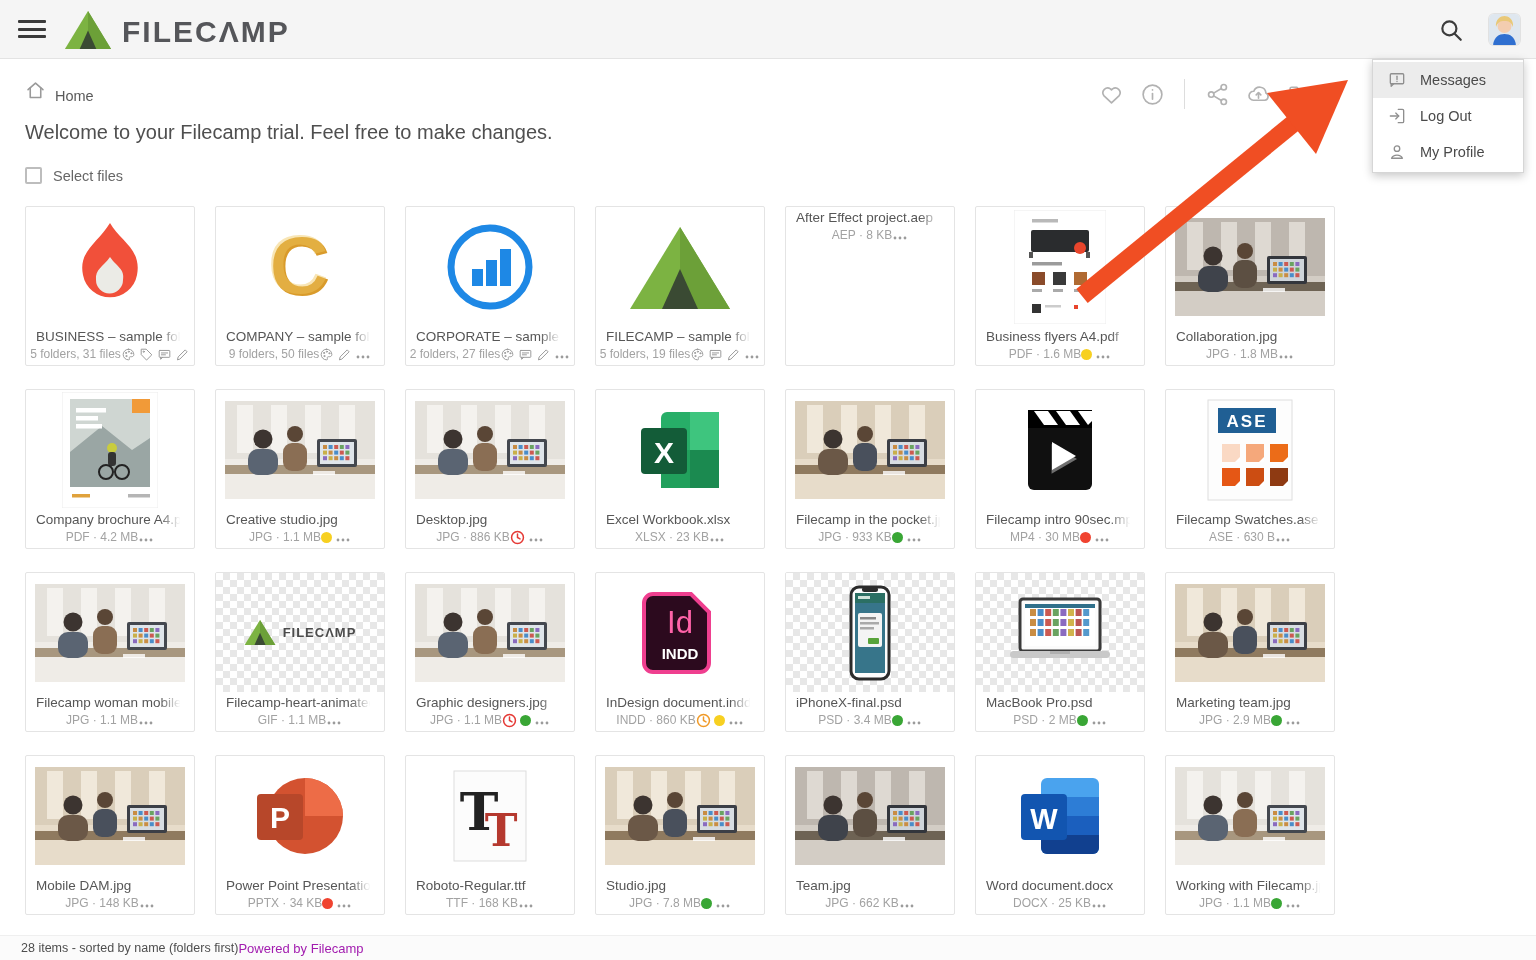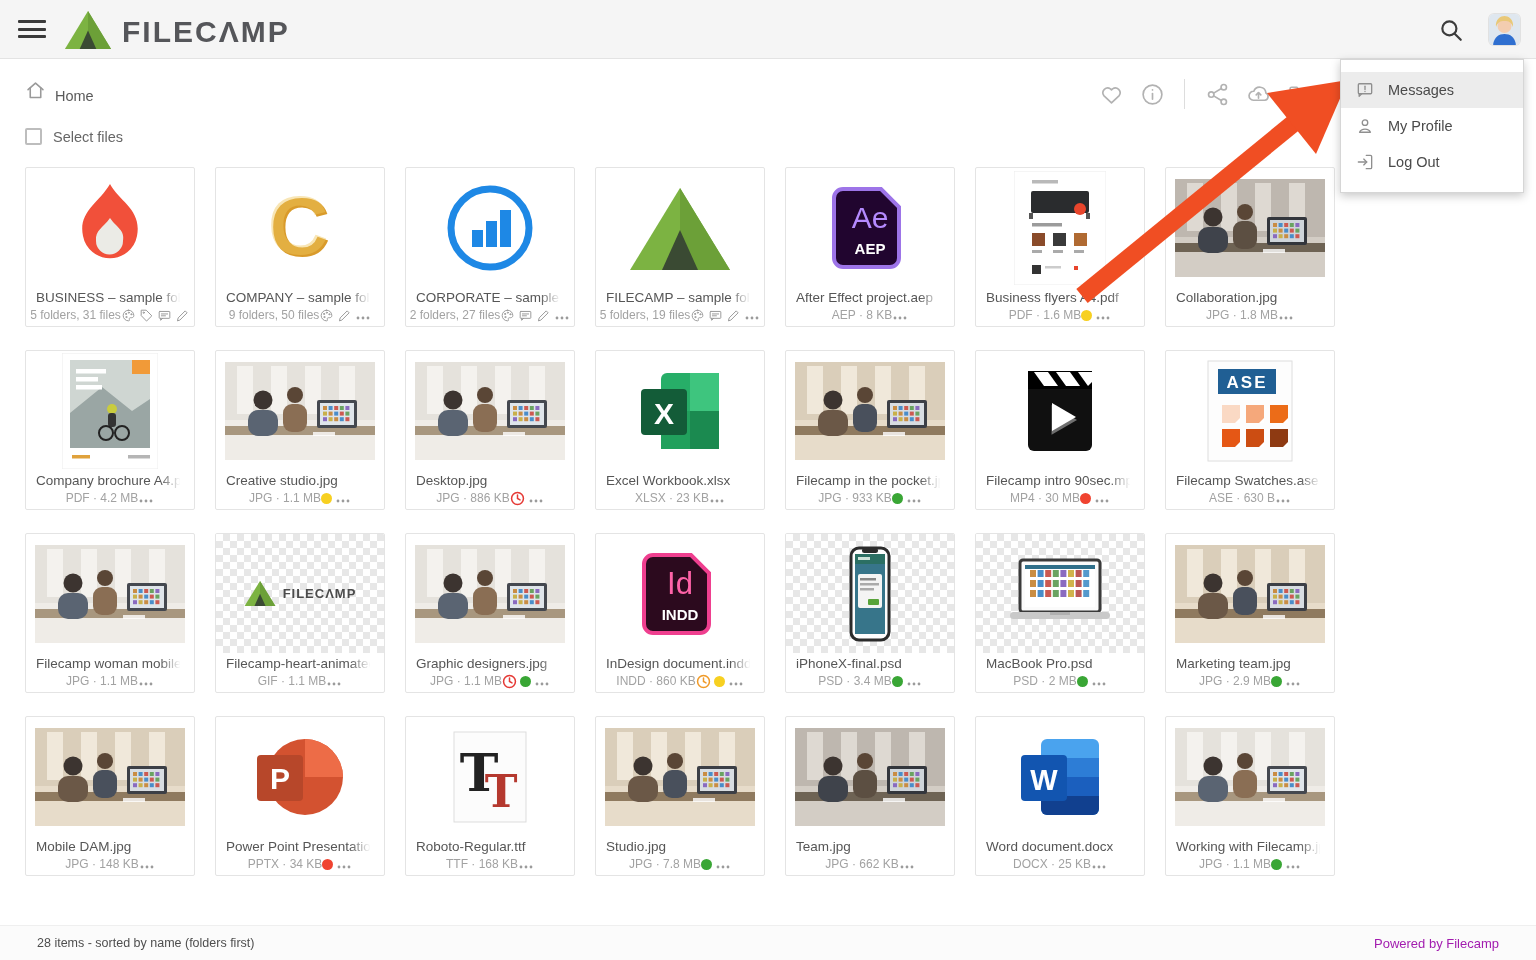--- a/index.html
+++ b/index.html
@@ -43,29 +43,29 @@
   .fname:after{content:'';position:absolute;right:0;top:0;bottom:0;width:24px;
     background:linear-gradient(90deg,rgba(255,255,255,0),#fff 85%)}
   .fmeta{display:flex;align-items:center;justify-content:center;margin:0 10px 6px;height:16px}
   .minfo{font-size:12px;color:#a2a2a2;white-space:nowrap}
   .micons{display:flex;align-items:center;gap:3px}
   .micons .mi{display:flex;align-items:center;justify-content:center}
   .gif-logo{display:flex;align-items:center;gap:7px}
   .gif-logo .gl-text{font-size:13px;font-weight:bold;letter-spacing:1px;color:#4c4c4c}
 
   
-  .footer{position:fixed;left:0;right:0;bottom:0;height:35px;background:#fbfbfb;
-    border-top:1px solid #efefef;display:flex;align-items:center;justify-content:space-between;
-    padding:0 37px;z-index:20}
+  .footer{position:fixed;left:0;right:0;bottom:0;height:25px;background:#fbfbfb;
+    border-top:1px solid #efefef;display:flex;align-items:center;
+    padding:0 21px;z-index:20}
   .f-summary{font-size:12.5px;color:#4e4e4e}
   .f-powered{font-size:13px;color:#a21caf}
 
   
-  .menu{position:absolute;top:59px;right:12px;width:184px;background:#fff;border:1px solid #d6d6d6;
-    box-shadow:0 3px 9px rgba(0,0,0,.22);z-index:60;padding:12px 0}
+  .menu{position:absolute;top:59px;right:12px;width:152px;background:#fff;border:1px solid #d6d6d6;
+    box-shadow:0 3px 9px rgba(0,0,0,.22);z-index:60;padding:2px 0}
   .mitem{display:flex;align-items:center;gap:13px;height:36px;padding:0 14px;cursor:pointer;font-size:14.5px;color:#4a4a4a}
   .mitem.hl{background:#ececec}
   .micon{width:20px;height:20px;display:flex;align-items:center;justify-content:center}
 
   
   .arrow-ov{position:absolute;left:0;top:0;width:1536px;height:960px;pointer-events:none;z-index:40}
 </style>
 </head>
 <body>
 
@@ -143,20 +143,21 @@
           </svg>
         </span>
         <span class="abtn">
           <svg viewBox="0 0 24 24" width="25" height="25" fill="none" stroke="#b2b2b2" stroke-width="1.6" stroke-linecap="round" stroke-linejoin="round">
             <path d="M3 6.5A1.5 1.5 0 0 1 4.5 5h5l2 2.3h8A1.5 1.5 0 0 1 21 8.8v8.7a1.5 1.5 0 0 1-1.5 1.5h-15A1.5 1.5 0 0 1 3 17.5z"></path>
           </svg>
         </span>
       </div>
   </div>
 
+  <h1 class="welcome">Welcome to your Filecamp trial. Feel free to make changes.</h1>
 
   <div class="select-row">
     <span class="cbox"></span>
     <span class="select-label">Select files</span>
   </div>
 
   <div class="grid" id="grid">
       <div class="card">
         <div class="thumb">
           <svg width="80" height="92" viewBox="0 0 80 92">
@@ -317,27 +318,20 @@
               <svg width="16" height="11">
                 <circle cx="3" cy="8" r="1.4" fill="#9b9b9b"></circle>
                 <circle cx="8" cy="8" r="1.4" fill="#9b9b9b"></circle>
                 <circle cx="13" cy="8" r="1.4" fill="#9b9b9b"></circle>
               </svg>
             </span>
           </span>
      </div>
       </div>
       <div class="card">
-        <div class="thumb">
-          <svg width="82" height="84" viewBox="0 0 82 84">
-            <path d="M14 3h38l18 18v51a9 9 0 0 1-9 9H14a9 9 0 0 1-9-9V12a9 9 0 0 1 9-9z" fill="#21052f" stroke="#9d74e8" stroke-width="4"></path>
-            <text x="41" y="42" font-family="Liberation Sans,sans-serif" font-size="30" fill="#b58aff" text-anchor="middle">Ae</text>
-            <text x="41" y="68" font-family="Liberation Sans,sans-serif" font-size="15" font-weight="bold" fill="#fff" text-anchor="middle">AEP</text>
-          </svg>
-        </div>
      <div class="fname">After Effect project.aep</div>
      <div class="fmeta">
        <span class="minfo">AEP · 8 KB</span>
        <span class="micons">
             <span class="mi">
               <svg width="16" height="11">
                 <circle cx="3" cy="8" r="1.4" fill="#9b9b9b"></circle>
                 <circle cx="8" cy="8" r="1.4" fill="#9b9b9b"></circle>
                 <circle cx="13" cy="8" r="1.4" fill="#9b9b9b"></circle>
               </svg>
@@ -1318,29 +1312,29 @@
           <path d="M8 16.5l-3 3v-3"></path>
           <line x1="12" y1="7.5" x2="12" y2="11.5"></line>
           <line x1="12" y1="13.8" x2="12" y2="13.9"></line>
         </svg>
       </span>
        <span class="mlabel">Messages</span>
      </div>
     <div class="mitem">
        <span class="micon">
         <svg viewBox="0 0 24 24" width="20" height="20" fill="none" stroke="#8f8f8f" stroke-width="1.6" stroke-linecap="round" stroke-linejoin="round">
-          <circle cx="12" cy="8" r="3.3"></circle>
-          <path d="M5.5 19.5a6.8 5.4 0 0 1 13 0z"></path>
-        </svg>
-      </span>
-       <span class="mlabel">My Profile</span>
-     </div>
-    <div class="mitem">
-       <span class="micon">
-        <svg viewBox="0 0 24 24" width="20" height="20" fill="none" stroke="#8f8f8f" stroke-width="1.6" stroke-linecap="round" stroke-linejoin="round">
           <path d="M13.5 4h5A1.5 1.5 0 0 1 20 5.5v13a1.5 1.5 0 0 1-1.5 1.5h-5"></path>
           <line x1="4" y1="12" x2="14" y2="12"></line>
           <path d="M10.5 8.5 14 12l-3.5 3.5"></path>
         </svg>
       </span>
        <span class="mlabel">Log Out</span>
      </div>
+    <div class="mitem">
+       <span class="micon">
+        <svg viewBox="0 0 24 24" width="20" height="20" fill="none" stroke="#8f8f8f" stroke-width="1.6" stroke-linecap="round" stroke-linejoin="round">
+          <circle cx="12" cy="8" r="3.3"></circle>
+          <path d="M5.5 19.5a6.8 5.4 0 0 1 13 0z"></path>
+        </svg>
+      </span>
+       <span class="mlabel">My Profile</span>
+     </div>
   </div>
 
 </body></html>

